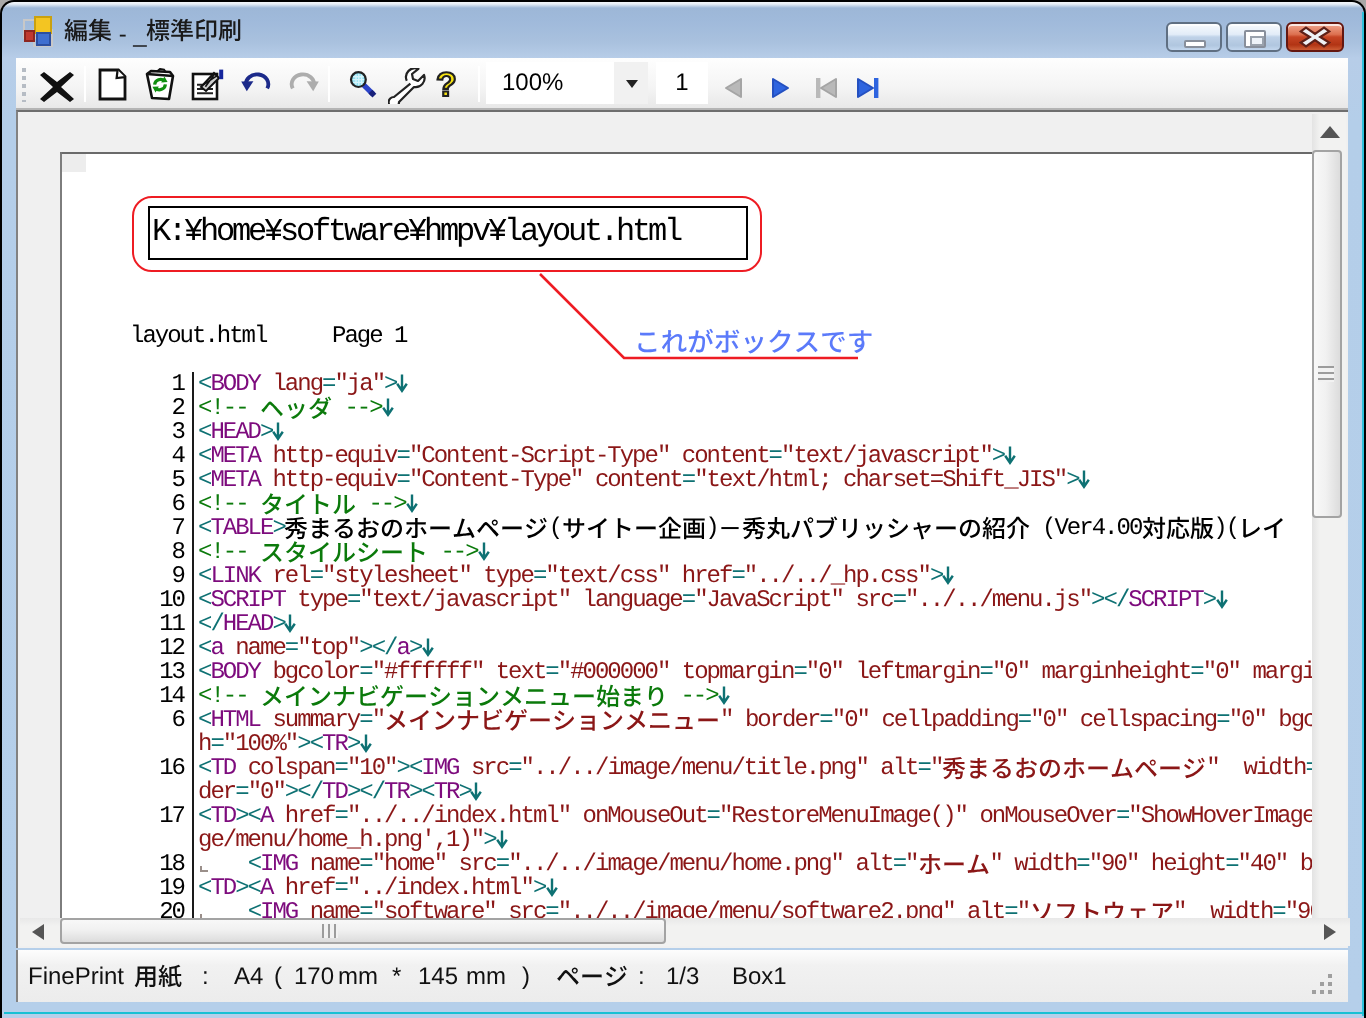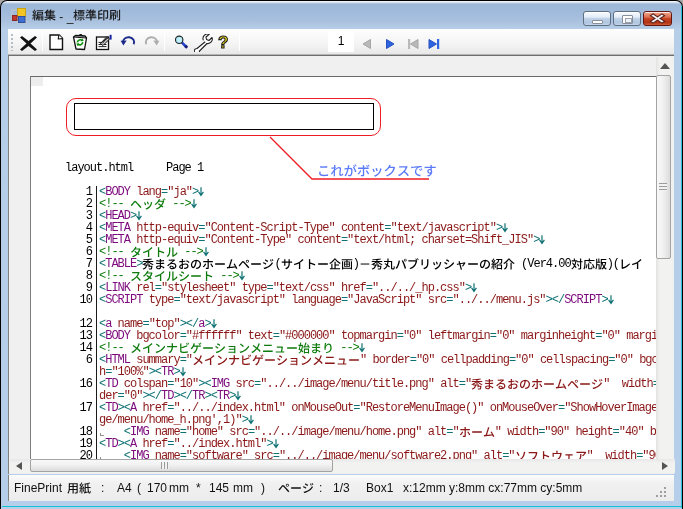--- a/index.html
+++ b/index.html
@@ -208,20 +208,24 @@
     <circle cx="5.2" cy="4.8" r="3.7" fill="#8fe0f2" stroke="#222" stroke-width="1.1"></circle>
     <path d="M2.6 3.4 h5.2 M2.4 4.8 h5.6 M2.6 6.2 h5.2 M4 2.2 v5.2 M5.4 2 v5.6 M6.8 2.2 v5.2" stroke="#d6f4fb" stroke-width="0.7"></path>
   </svg>
   <svg class="tico" style="left:186px;top:5px" width="19" height="18" viewBox="0 0 19 18">
     <path d="M11.2 7.8 L3 14.5 a2.6 2.6 0 1 0 2.5 2.5 L13 9.5 a4.5 4.5 0 0 0 5-6 L15 6.5 L12.5 5.5 L12 3 L15.2 0.4 a4.5 4.5 0 0 0 -5.8 6" fill="#fff" stroke="#222" stroke-width="1.1" stroke-linejoin="round"></path>
   </svg>
   <svg class="tico" style="left:209px;top:5px" width="16" height="18" viewBox="0 0 16 18">
     <text x="1" y="14" font-family="Liberation Sans" font-size="17" font-weight="bold" fill="#f7e313" stroke="#222" stroke-width="1.1">?</text>
   </svg>
   <div class="vsep" style="left:231px"></div>
+  <div id="combo">
+        <span>100%</span>
+        <div class="da"></div>
+      </div>
   <div class="vsep" style="left:322px"></div>
   <div id="pgnum">1</div>
   <svg class="tico" style="left:353px;top:9px" width="11" height="12" viewBox="0 0 11 12">
     <path d="M9.5 1.5 v9 L2 6 z" fill="#b9b9b9" stroke="#a5a5a5" stroke-linejoin="round"></path>
   </svg>
   <svg class="tico" style="left:377px;top:9px" width="11" height="12" viewBox="0 0 11 12">
     <path d="M1.5 1.5 v9 L9 6 z" fill="#2e64df" stroke="#2450c0" stroke-linejoin="round"></path>
   </svg>
   <svg class="tico" style="left:398px;top:9px" width="14" height="12" viewBox="0 0 14 12">
     <rect x="2" y="1" width="2.2" height="10" fill="#b9b9b9"></rect>
@@ -232,20 +236,21 @@
     <rect x="10" y="1" width="2.2" height="10" fill="#2e64df"></rect>
   </svg>
  </div>
 
  <div id="dock">
   <div id="vp">
    <div id="page">
     <div id="pcorn"></div>
     <div id="redbox"></div>
     <div id="blackbox"></div>
+    <div id="pathtext">K:¥home¥software¥hmpv¥layout.html</div>
     <div id="hdr"><span style="position:absolute;left:0">layout.html</span><span style="position:absolute;left:101px">Page 1</span></div>
     <svg style="position:absolute;left:236px;top:57px" width="165" height="49" viewBox="0 0 165 49">
       <path d="M3 3 L45 45 L162 45" fill="none" stroke="#ee1c23" stroke-width="1.3"></path>
     </svg>
     <div id="callout"><svg class="k" width="119.7" height="13.3" viewBox="0 0 900 100" fill="#5b7afa">
               <use href="#u3053"></use>
               <use href="#u308c" x="100"></use>
               <use href="#u304c" x="200"></use>
               <use href="#u30dc" x="300"></use>
               <use href="#u30c3" x="400"></use>
@@ -334,20 +339,23 @@
                   <use href="#u30c8" x="600"></use>
                 </svg><i style="color:#0b7a0b"> --&gt;</i><svg class="k" width="6" height="12" viewBox="0 0 6 12" fill="none" stroke="#0e7173" stroke-width="1.2">
                   <path d="M3 1.3 V9.3 M0.6 5.9 L3 9.4 L5.4 5.9"></path>
                 </svg></span></div>
 <div class="cl" style="top:205px"><span class="num">9</span><span class="ct"><i style="color:#0e7173">&lt;</i><i style="color:#7d0b7d">LINK</i><i style="color:#000000"> </i><i style="color:#8b1717">rel</i><i style="color:#0e7173">=</i><i style="color:#8b1717">"stylesheet"</i><i style="color:#000000"> </i><i style="color:#8b1717">type</i><i style="color:#0e7173">=</i><i style="color:#8b1717">"text/css"</i><i style="color:#000000"> </i><i style="color:#8b1717">href</i><i style="color:#0e7173">=</i><i style="color:#8b1717">"../../_hp.css"</i><i style="color:#0e7173">&gt;</i><svg class="k" width="6" height="12" viewBox="0 0 6 12" fill="none" stroke="#0e7173" stroke-width="1.2">
                   <path d="M3 1.3 V9.3 M0.6 5.9 L3 9.4 L5.4 5.9"></path>
                 </svg></span></div>
 <div class="cl" style="top:217px"><span class="num">10</span><span class="ct"><i style="color:#0e7173">&lt;</i><i style="color:#7d0b7d">SCRIPT</i><i style="color:#000000"> </i><i style="color:#8b1717">type</i><i style="color:#0e7173">=</i><i style="color:#8b1717">"text/javascript"</i><i style="color:#000000"> </i><i style="color:#8b1717">language</i><i style="color:#0e7173">=</i><i style="color:#8b1717">"JavaScript"</i><i style="color:#000000"> </i><i style="color:#8b1717">src</i><i style="color:#0e7173">=</i><i style="color:#8b1717">"../../menu.js"</i><i style="color:#0e7173">&gt;&lt;/</i><i style="color:#7d0b7d">SCRIPT</i><i style="color:#0e7173">&gt;</i><svg class="k" width="6" height="12" viewBox="0 0 6 12" fill="none" stroke="#0e7173" stroke-width="1.2">
                   <path d="M3 1.3 V9.3 M0.6 5.9 L3 9.4 L5.4 5.9"></path>
                 </svg></span></div>
+<div class="cl" style="top:229px"><span class="num">11</span><span class="ct"><i style="color:#0e7173">&lt;/</i><i style="color:#7d0b7d">HEAD</i><i style="color:#0e7173">&gt;</i><svg class="k" width="6" height="12" viewBox="0 0 6 12" fill="none" stroke="#0e7173" stroke-width="1.2">
+                  <path d="M3 1.3 V9.3 M0.6 5.9 L3 9.4 L5.4 5.9"></path>
+                </svg></span></div>
 <div class="cl" style="top:241px"><span class="num">12</span><span class="ct"><i style="color:#0e7173">&lt;</i><i style="color:#7d0b7d">a</i><i style="color:#000000"> </i><i style="color:#8b1717">name</i><i style="color:#0e7173">=</i><i style="color:#8b1717">"top"</i><i style="color:#0e7173">&gt;&lt;/</i><i style="color:#7d0b7d">a</i><i style="color:#0e7173">&gt;</i><svg class="k" width="6" height="12" viewBox="0 0 6 12" fill="none" stroke="#0e7173" stroke-width="1.2">
                   <path d="M3 1.3 V9.3 M0.6 5.9 L3 9.4 L5.4 5.9"></path>
                 </svg></span></div>
 <div class="cl" style="top:253px"><span class="num">13</span><span class="ct"><i style="color:#0e7173">&lt;</i><i style="color:#7d0b7d">BODY</i><i style="color:#000000"> </i><i style="color:#8b1717">bgcolor</i><i style="color:#0e7173">=</i><i style="color:#8b1717">"#ffffff"</i><i style="color:#000000"> </i><i style="color:#8b1717">text</i><i style="color:#0e7173">=</i><i style="color:#8b1717">"#000000"</i><i style="color:#000000"> </i><i style="color:#8b1717">topmargin</i><i style="color:#0e7173">=</i><i style="color:#8b1717">"0"</i><i style="color:#000000"> </i><i style="color:#8b1717">leftmargin</i><i style="color:#0e7173">=</i><i style="color:#8b1717">"0"</i><i style="color:#000000"> </i><i style="color:#8b1717">marginheight</i><i style="color:#0e7173">=</i><i style="color:#8b1717">"0"</i><i style="color:#000000"> </i><i style="color:#8b1717">marginw</i></span></div>
 <div class="cl" style="top:265px"><span class="num">14</span><span class="ct"><i style="color:#0b7a0b">&lt;!-- </i><svg class="k" width="204" height="12" viewBox="0 0 1700 100" fill="#0b7a0b">
                   <use href="#u30e1"></use>
                   <use href="#u30a4" x="100"></use>
                   <use href="#u30f3" x="200"></use>
                   <use href="#u30ca" x="300"></use>
                   <use href="#u30d3" x="400"></use>
@@ -459,21 +467,20 @@
   <span class="txt" style="left:224px">mm</span>
   <span class="txt" style="left:252px">)</span>
   <span class="txt" style="left:269px;top:7px"><svg class="k" width="36" height="12" viewBox="0 0 300 100" fill="#111">
           <use href="#u30da"></use>
           <use href="#u30fc" x="100"></use>
           <use href="#u30b8" x="200"></use>
         </svg></span>
   <span class="txt" style="left:310px">:</span>
   <span class="txt" style="left:324px">1/3</span>
   <span class="txt" style="left:357px">Box1</span>
-  <span class="txt" style="left:394px">x:12mm y:8mm cx:77mm cy:5mm</span>
   <svg id="rgrip" width="15" height="15" viewBox="0 0 15 15">
     <g fill="#9f9f9f">
           <rect x="11" y="11" width="2" height="2"></rect>
           <rect x="11" y="7" width="2" height="2"></rect>
           <rect x="11" y="3" width="2" height="2"></rect>
           <rect x="7" y="11" width="2" height="2"></rect>
           <rect x="7" y="7" width="2" height="2"></rect>
           <rect x="3" y="11" width="2" height="2"></rect>
         </g>
   </svg>

